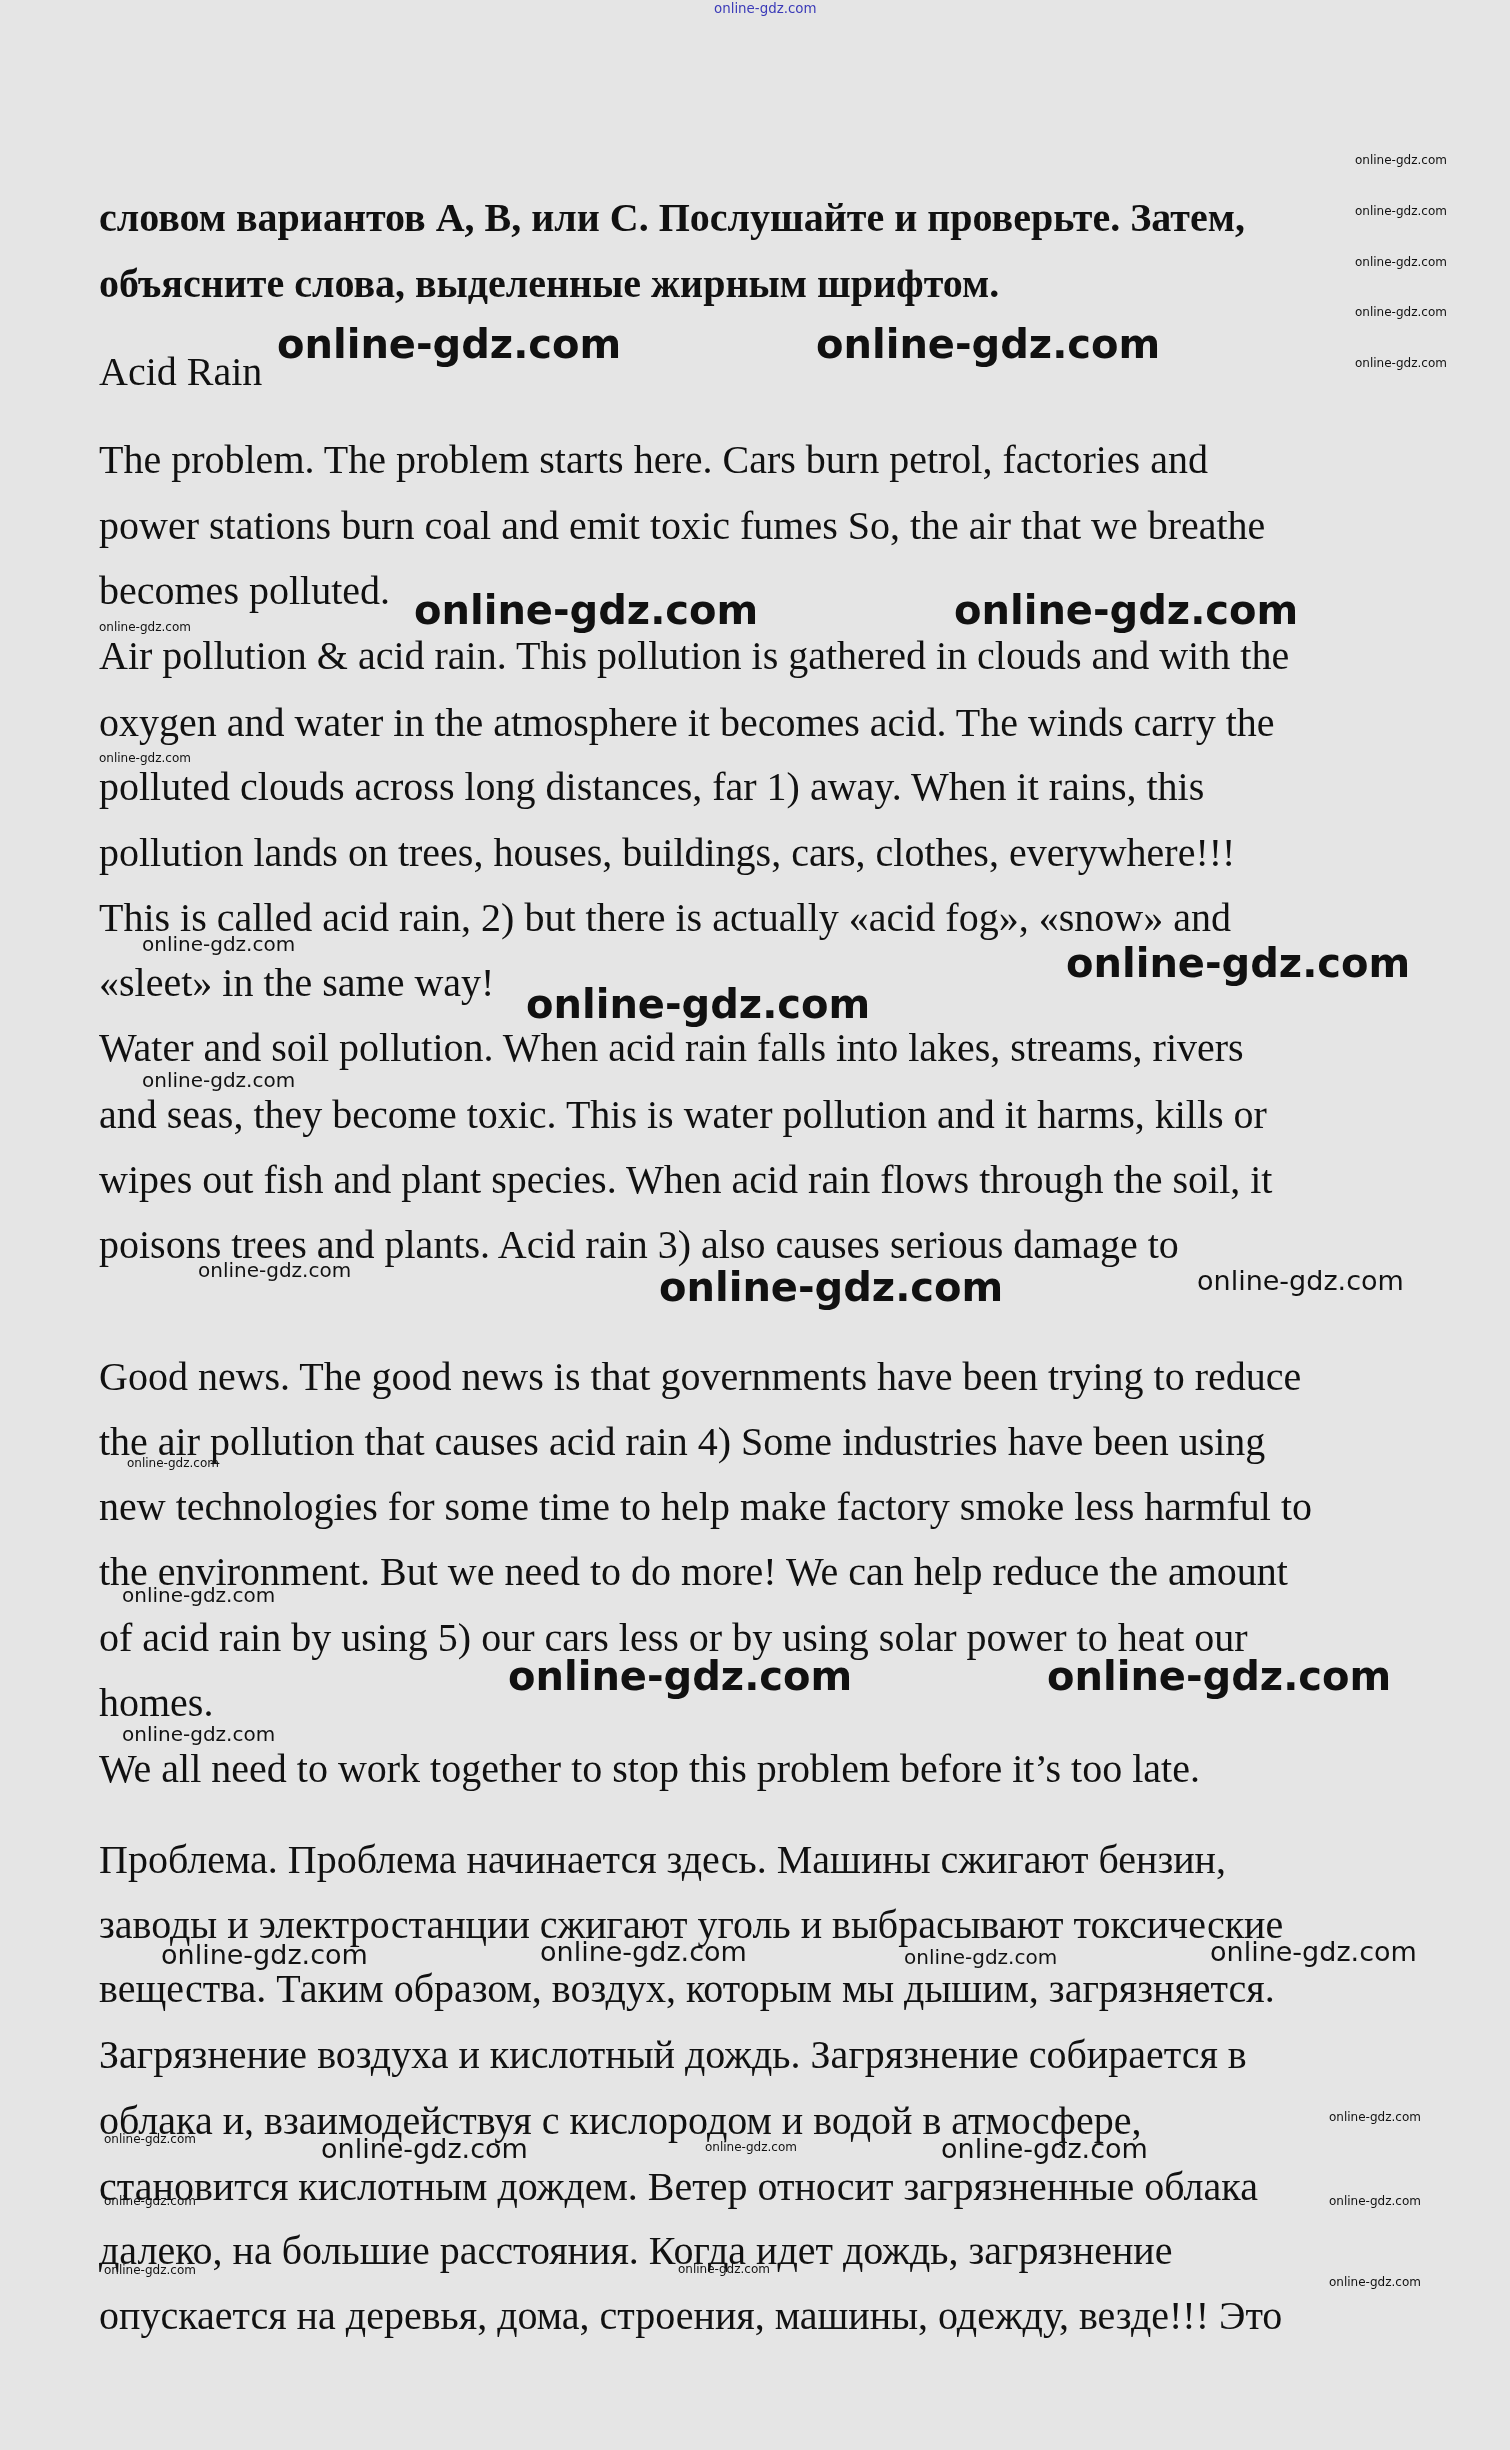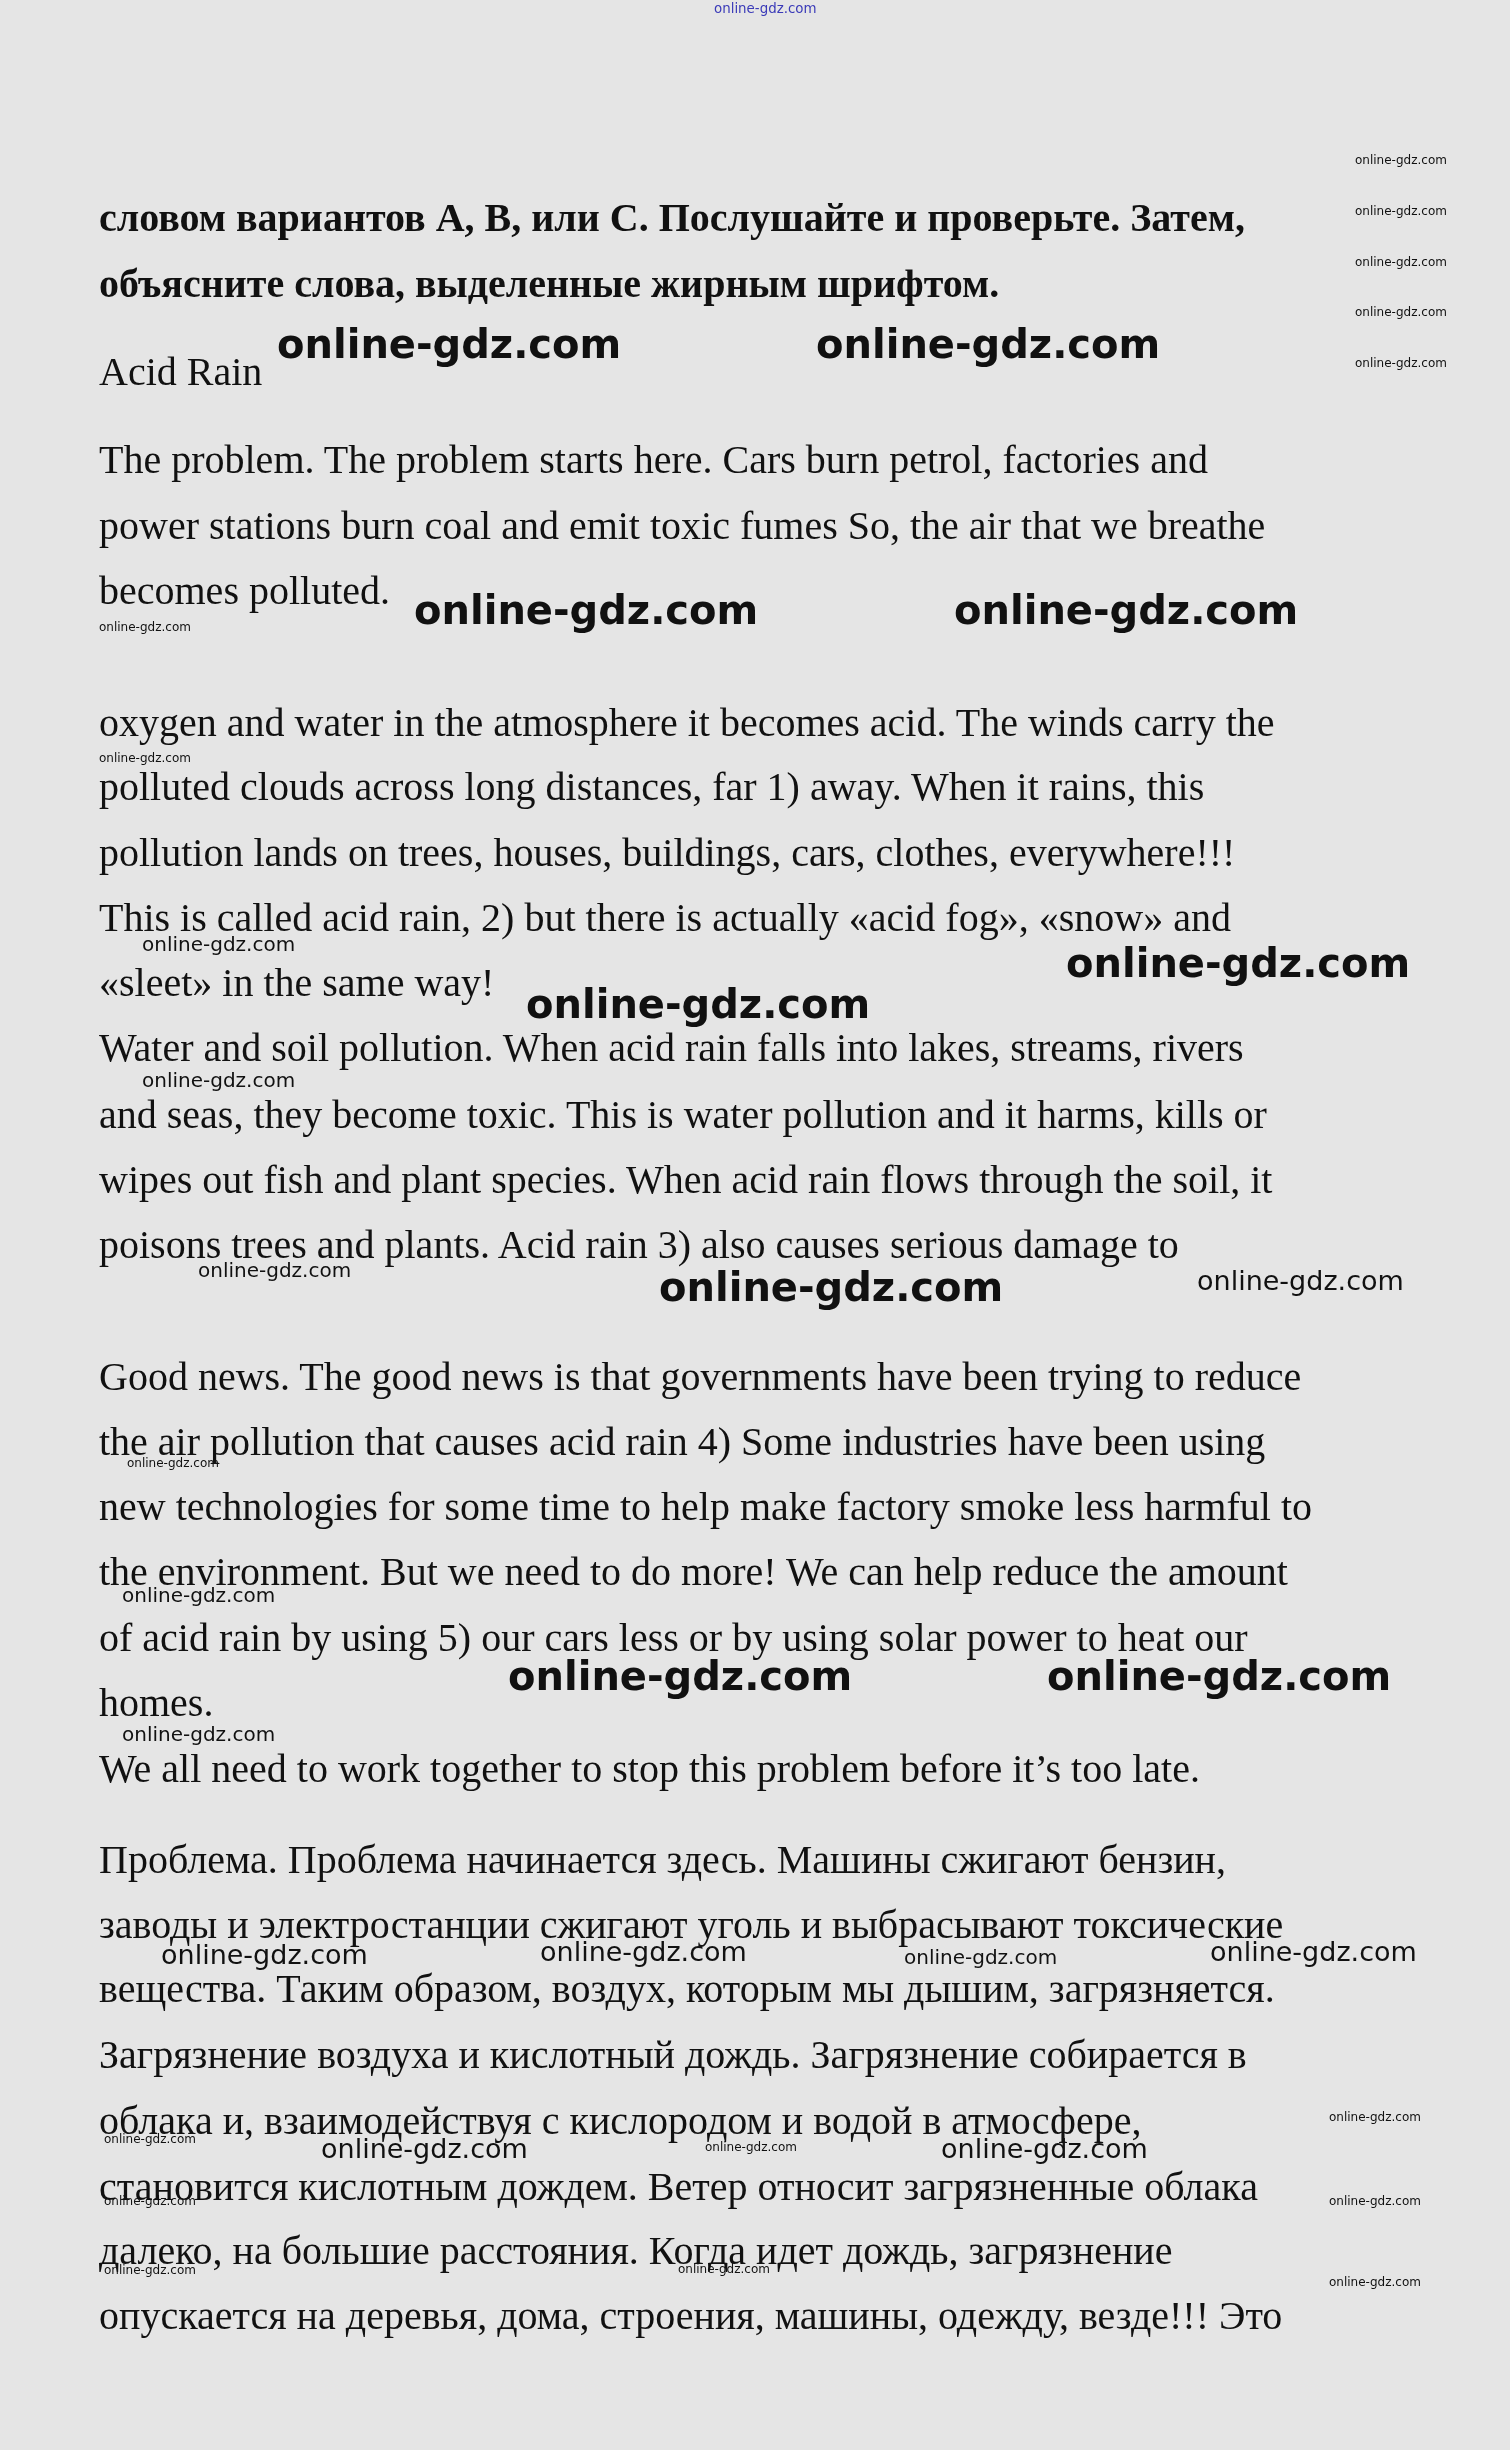--- a/index.html
+++ b/index.html
@@ -31,20 +31,21 @@
   <div class="wm top" style="left:714px; top:1.5px;">online-gdz.com</div>
 
   <div class="line bold" style="top:217px;">словом вариантов А, В, или С. Послушайте и проверьте. Затем,</div>
   <div class="line bold" style="top:283px;">объясните слова, выделенные жирным шрифтом.</div>
 
   <div class="line" style="top:371px;">Acid Rain</div>
 
   <div class="line" style="top:459px;">The problem. The problem starts here. Cars burn petrol, factories and</div>
   <div class="line" style="top:525px;">power stations burn coal and emit toxic fumes So, the air that we breathe</div>
   <div class="line" style="top:590px;">becomes polluted.</div>
+  <div class="line" style="top:655px;">Air pollution &amp; acid rain. This pollution is gathered in clouds and with the</div>
   <div class="line" style="top:722px;">oxygen and water in the atmosphere it becomes acid. The winds carry the</div>
   <div class="line" style="top:786px;">polluted clouds across long distances, far 1) away. When it rains, this</div>
   <div class="line" style="top:852px;">pollution lands on trees, houses, buildings, cars, clothes, everywhere!!!</div>
   <div class="line" style="top:917px;">This is called acid rain, 2) but there is actually «acid fog», «snow» and</div>
   <div class="line" style="top:982px;">«sleet» in the same way!</div>
   <div class="line" style="top:1047px;">Water and soil pollution. When acid rain falls into lakes, streams, rivers</div>
   <div class="line" style="top:1114px;">and seas, they become toxic. This is water pollution and it harms, kills or</div>
   <div class="line" style="top:1179px;">wipes out fish and plant species. When acid rain flows through the soil, it</div>
   <div class="line" style="top:1244px;">poisons trees and plants. Acid rain 3) also causes serious damage to</div>
   <div class="line" style="top:1376px;">Good news. The good news is that governments have been trying to reduce</div>

